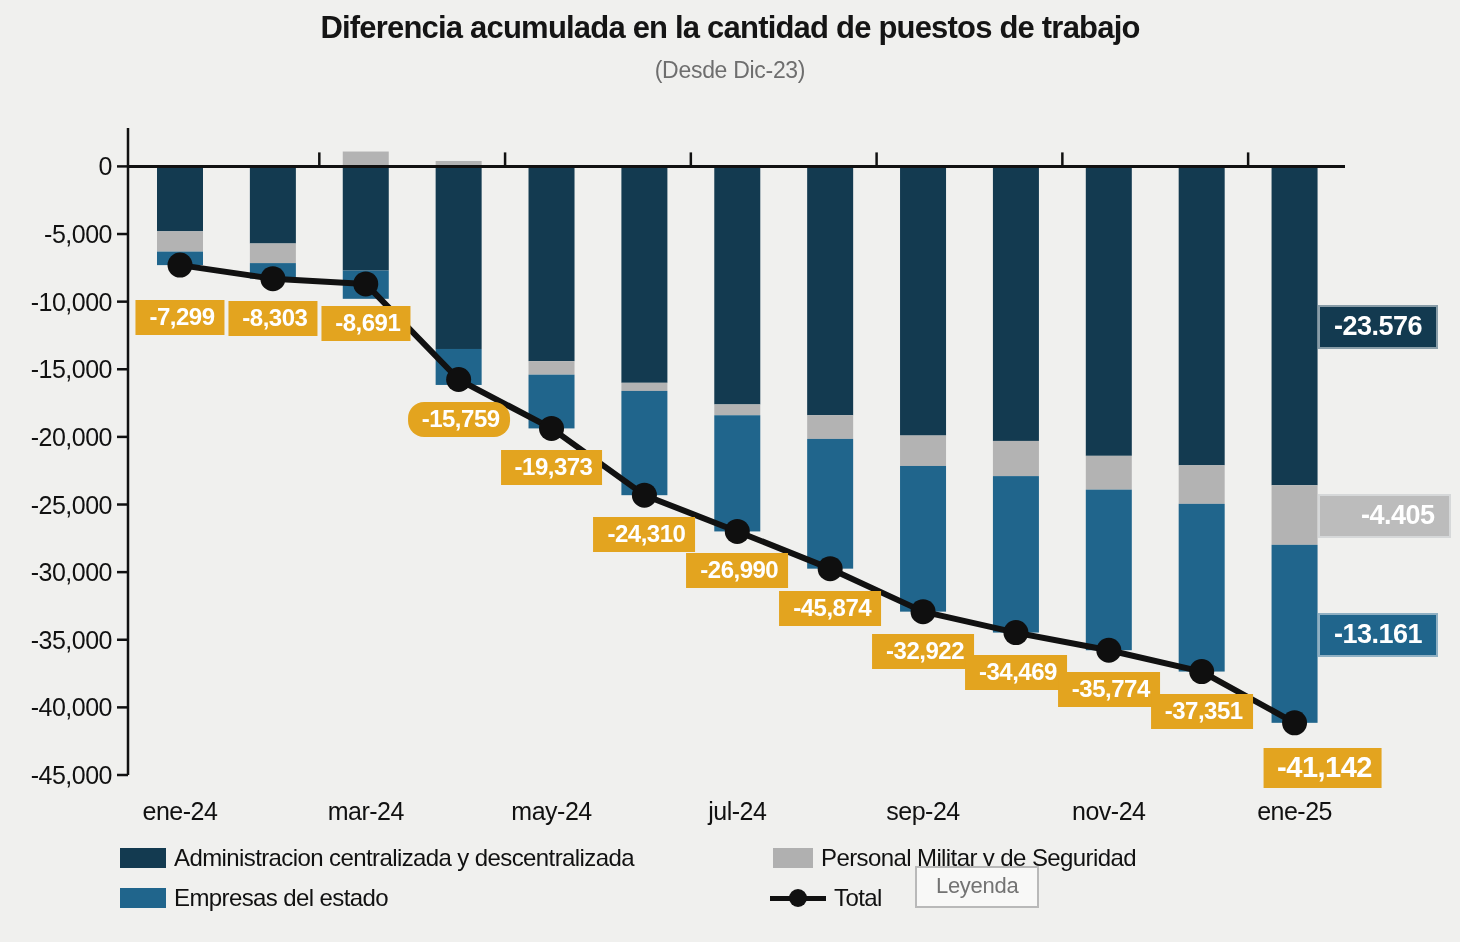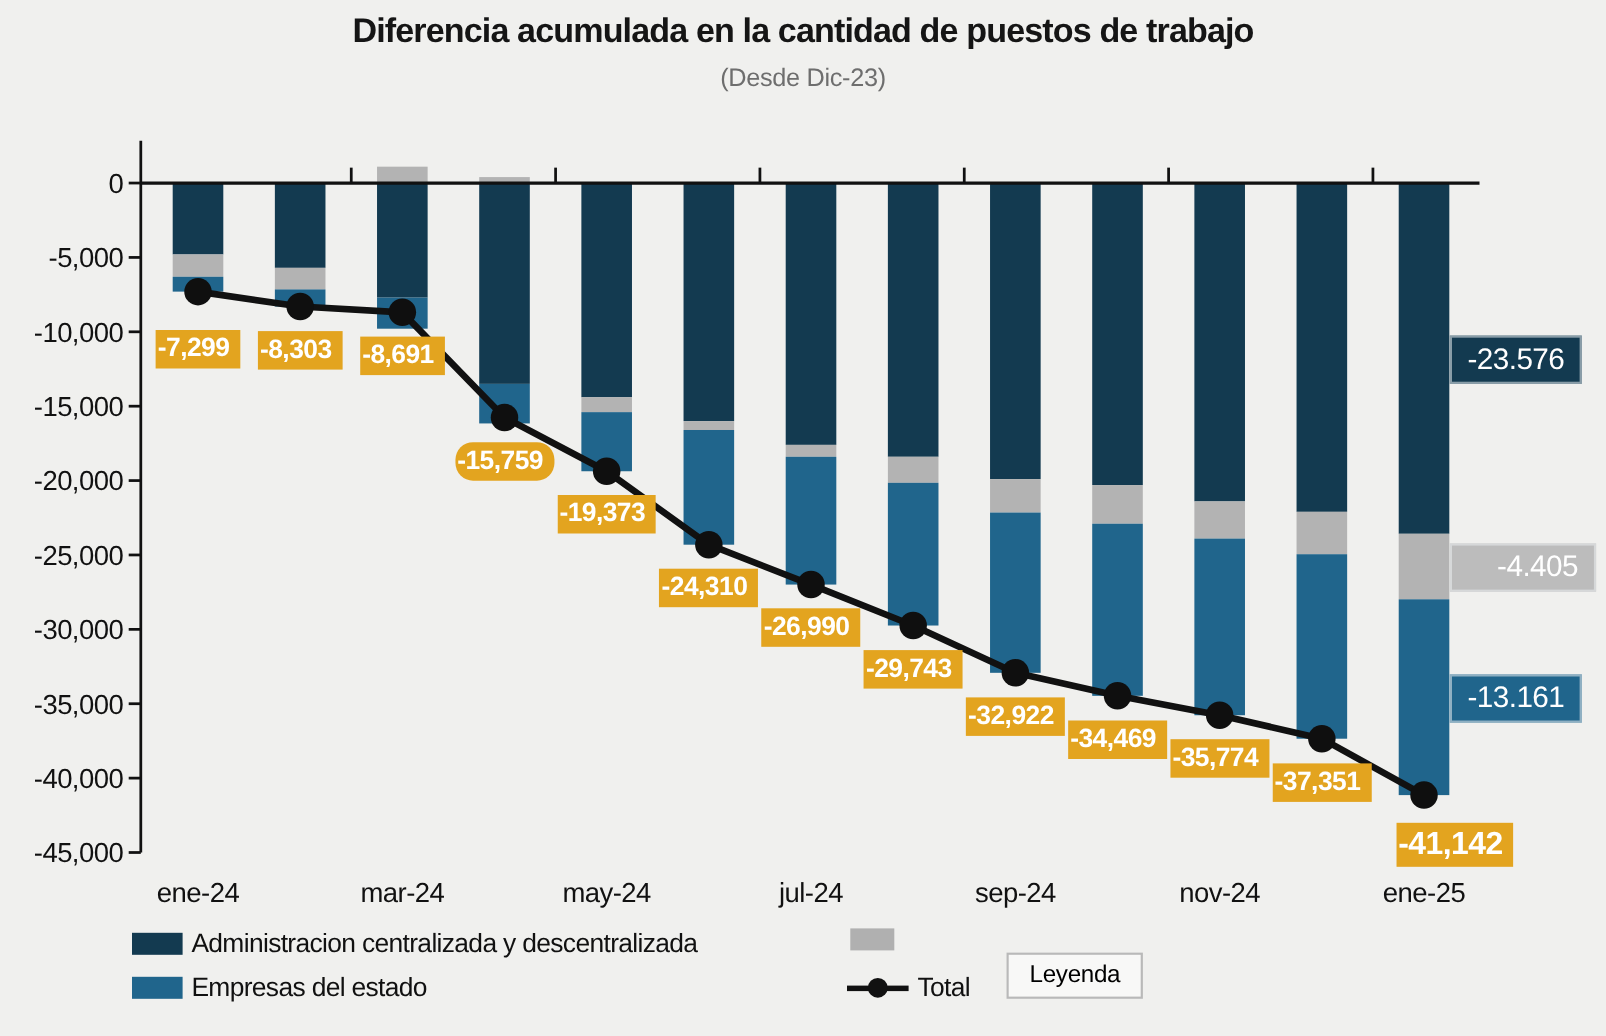--- a/index.html
+++ b/index.html
@@ -14,37 +14,37 @@
   }
   .subtitle{
     position:absolute;top:57px;left:0;width:100%;text-align:center;
     font-size:23px;color:#6e6e6e;letter-spacing:-0.3px;
   }
   #chart-svg{position:absolute;left:0;top:0;}
   .tick-text{font-size:25px;fill:#111;letter-spacing:-0.5px;font-family:"Liberation Sans",sans-serif;}
   .data-label{
     position:absolute;transform:translateX(-50%);
     color:#fff;font-weight:bold;font-size:24px;letter-spacing:-0.5px;
-    padding:3px 10px 4px 2px;white-space:nowrap;
+    padding:3px 10px 4px 14px;white-space:nowrap;
   }
   .end-callout{
-    position:absolute;left:1318px;color:#fff;font-weight:normal;font-size:27px;
+    position:absolute;left:1318px;color:#fff;font-weight:bold;font-size:27px;
     letter-spacing:-0.5px;padding:4px 14px 5px 14px;white-space:nowrap;
     border:2px solid rgba(235,238,240,0.55);
   }
   .legend-item{position:absolute;display:flex;align-items:center;gap:8px;}
   .swatch{width:46px;height:20px;flex:0 0 auto;}
   .legend-label{font-size:24px;color:#111;letter-spacing:-0.6px;white-space:nowrap;}
   .total-symbol{position:relative;width:56px;height:20px;flex:0 0 auto;}
   .total-symbol .bar{position:absolute;top:8px;left:0;width:56px;height:5px;background:#111;}
   .total-symbol .dot{position:absolute;top:1px;left:19px;width:18px;height:18px;border-radius:50%;background:#111;}
   .leyenda-box{
     position:absolute;left:915px;top:866px;
     background:#f8f8f7;border:2px solid #b9b9b9;
-    font-size:22px;color:#000000;padding:5px 19px 7px 19px;letter-spacing:-0.3px;
+    font-size:22px;color:#737373;padding:5px 19px 7px 19px;letter-spacing:-0.3px;
   }
 </style>
 </head>
 <body>
 
 <div class="title">Diferencia acumulada en la cantidad de puestos de trabajo</div>
 <div class="subtitle">(Desde Dic-23)</div>
 
 <svg id="chart-svg" width="1460" height="942">
     <line x1="128" y1="128" x2="128" y2="775" stroke="#111" stroke-width="2.5"></line>
@@ -138,21 +138,21 @@
   </svg>
 
 <div id="label-layer">
     <div class="data-label" style="background: rgb(227, 164, 31); left: 180px; top: 300.115px;">-7,299</div>
     <div class="data-label" style="background: rgb(227, 164, 31); left: 272.88px; top: 300.693px;">-8,303</div>
     <div class="data-label" style="background: rgb(227, 164, 31); left: 365.76px; top: 305.941px;">-8,691</div>
     <div class="data-label" style="background: rgb(227, 164, 31); left: 458.64px; top: 401.532px; border-radius: 16px;">-15,759</div>
     <div class="data-label" style="background: rgb(227, 164, 31); left: 551.52px; top: 450.409px;">-19,373</div>
     <div class="data-label" style="background: rgb(227, 164, 31); left: 644.4px; top: 517.179px;">-24,310</div>
     <div class="data-label" style="background: rgb(227, 164, 31); left: 737.28px; top: 553.425px;">-26,990</div>
-    <div class="data-label" style="background: rgb(227, 164, 31); left: 830.16px; top: 590.658px;">-29,743</div>
+    <div class="data-label" style="background: rgb(227, 164, 31); left: 830.16px; top: 590.658px;">-45,874</div>
     <div class="data-label" style="background: rgb(227, 164, 31); left: 923.04px; top: 633.652px;">-32,922</div>
     <div class="data-label" style="background: rgb(227, 164, 31); left: 1015.92px; top: 654.574px;">-34,469</div>
     <div class="data-label" style="background: rgb(227, 164, 31); left: 1108.8px; top: 672.223px;">-35,774</div>
     <div class="data-label" style="background: rgb(227, 164, 31); left: 1201.68px; top: 693.552px;">-37,351</div>
     <div class="data-label" style="background: rgb(227, 164, 31); left: 1294.56px; top: 747.823px; font-size: 29px; margin-left: 28px;">-41,142</div>
   </div>
 <div id="callout-layer">
     <div class="end-callout" style="background: rgb(19, 58, 80); top: 304.826px;">-23.576</div>
     <div class="end-callout" style="background: rgb(188, 188, 188); top: 494.04px; padding-left: 41px;">-4.405</div>
     <div class="end-callout" style="background: rgb(32, 101, 140); top: 612.825px;">-13.161</div>
@@ -161,20 +161,21 @@
 <div class="legend-item" style="left:120px;top:844px;">
   <span class="swatch" style="background:#133a50;"></span>
   <span class="legend-label">Administracion centralizada y descentralizada</span>
 </div>
 <div class="legend-item" style="left:120px;top:884px;">
   <span class="swatch" style="background:#20658c;"></span>
   <span class="legend-label">Empresas del estado</span>
 </div>
 <div class="legend-item" style="left:773px;top:844px;">
   <span class="swatch" style="width:40px;background:#b0b0b0;"></span>
+  <span class="legend-label">Personal Militar y de Seguridad</span>
 </div>
 <div class="legend-item" style="left:770px;top:884px;">
   <span class="total-symbol">
       <span class="bar"></span>
       <span class="dot"></span>
     </span>
   <span class="legend-label">Total</span>
 </div>
 
 <div class="leyenda-box">Leyenda</div>

